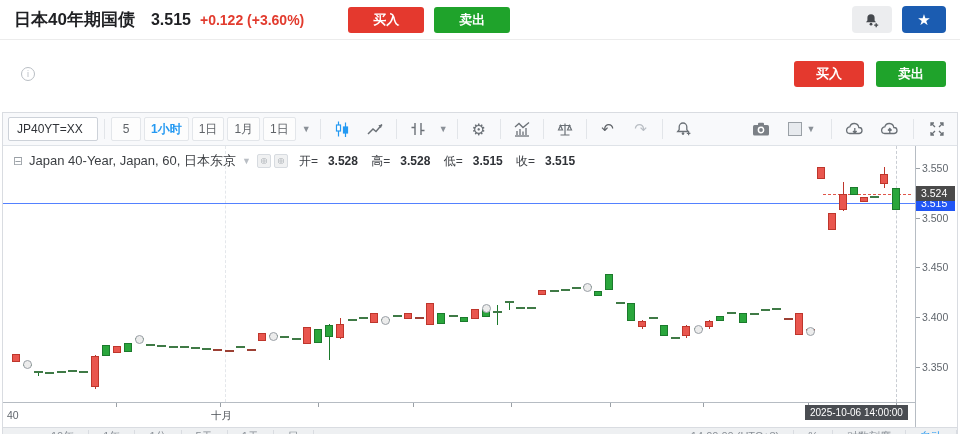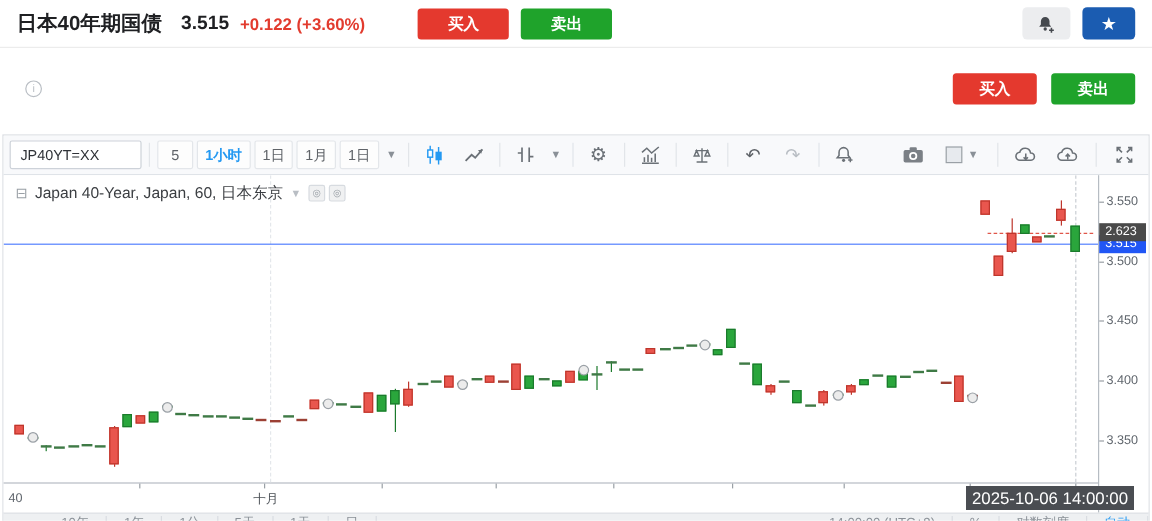--- a/index.html
+++ b/index.html
@@ -23,39 +23,39 @@
 
 .sub-header { display:flex; align-items:center; padding:21px 14px 17px 14px; }
 .sh-title { font-size:15px; font-weight:bold; color:#232526; }
 .info-icon { width:14px; height:14px; border:1px solid #b9bec4; border-radius:50%; color:#b9bec4; font-size:9px; line-height:12px; text-align:center; margin-left:7px; font-style:normal; }
 .sub-header .btn { width:70px; }
 .sub-header .btn-buy { margin-left:auto; }
 .sub-header .btn-sell { margin-left:12px; }
 
 .widget { margin:8px 2px 0 2px; border:1px solid #d9dce1; background:#fff; }
 .tv-toolbar { height:33px; background:#f8f9fb; border-bottom:1px solid #dfe3e8; display:flex; align-items:center; padding:0 5px; gap:3px; }
-.sym-box { width:110px; height:24px; background:#fff; border:1px solid #cdd2d9; border-radius:2px; font-size:12px; color:#2f3237; padding:0 8px; font-family:"Liberation Sans","DejaVu Sans",sans-serif; }
+.sym-box { width:90px; height:24px; background:#fff; border:1px solid #cdd2d9; border-radius:2px; font-size:12px; color:#2f3237; padding:0 8px; font-family:"Liberation Sans","DejaVu Sans",sans-serif; }
 .tb-btn { min-width:30px; height:24px; background:#fdfdfd; border:1px solid #e3e6ea; border-radius:2px; font-size:12px; color:#5f6368; display:flex; align-items:center; justify-content:center; cursor:pointer; padding:0 6px; }
 .tb-btn.active { color:#2499f2; font-weight:bold; }
 .tb-icon { width:30px; height:24px; display:flex; align-items:center; justify-content:center; cursor:pointer; color:#5f6368; font-size:15px; }
 .tb-sep { width:1px; height:20px; background:#e2e5e9; margin:0 3px; }
 .tb-caret { font-size:9px; color:#8a9097; cursor:pointer; padding:0 3px; }
 .tb-right { margin-left:auto; display:flex; align-items:center; gap:5px; }
 .undo { color:#5f6368; } .redo { color:#b9bec4; }
 
 .chart-body { position:relative; height:281px; background:#fff; }
 #plot { position:absolute; left:0; top:0; width:912px; height:256px; overflow:hidden; cursor:crosshair; }
 #price-axis { position:absolute; left:912px; top:0; width:40px; height:281px; border-left:1px solid #b6bcc3; font-size:10.5px; color:#60666d; cursor:ns-resize; }
 #x-axis { position:absolute; left:0; top:256px; width:912px; height:25px; border-top:1px solid #b6bcc3; font-size:10.5px; color:#60666d; cursor:ew-resize; }
 .ytick { position:absolute; left:6px; }
 .ytick-dash { position:absolute; left:0; width:4px; height:1px; background:#9aa0a6; }
 .price-label { position:absolute; left:0; width:100%; color:#fff; font-size:10.5px; padding:1.5px 0 1.5px 5px; }
 .xtick { position:absolute; top:0; width:1px; height:4px; background:#9aa0a6; }
 .xlabel { position:absolute; top:6px; }
-.ts-box { position:absolute; left:802px; top:2px; background:#4a4d52; color:#fff; font-size:14px; padding:2px 5px; white-space:nowrap; }
+.ts-box { position:absolute; left:802px; top:2px; background:#4a4d52; color:#fff; font-size:10px; padding:2px 5px; white-space:nowrap; }
 
 .vline { position:absolute; top:0; height:256px; width:0; border-left:1px dashed #c9cdd3; z-index:1; }
 .vline.faint { border-left-color:#e4e7eb; }
 .hline-last { position:absolute; left:0; width:912px; height:1px; background:#2962FF; opacity:.8; z-index:2; }
 .hline-prev { position:absolute; height:0; border-top:1px dashed #e0564a; z-index:2; }
 .candle { position:absolute; width:8px; z-index:3; }
 .candle.up { background:#2aa63c; border:1px solid #1b7a2c; }
 .candle.down { background:#e9564e; border:1px solid #be362c; }
 .wick { position:absolute; width:1px; z-index:3; }
 .dash-c { position:absolute; width:9px; height:2px; z-index:3; }
@@ -223,20 +223,26 @@
   </div>
 
   <div class="chart-body">
     <div id="plot">
       <div class="legend">
         <span class="legend-collapse">⊟</span>
         <span>Japan 40-Year, Japan, 60, 日本东京</span>
         <span class="legend-caret">▼</span>
         <span class="legend-mini">◎</span>
         <span class="legend-mini">◎</span>
+        <span class="ohlc">
+          <span><span>开=</span><b>3.528</b></span>
+          <span><span>高=</span><b>3.528</b></span>
+          <span><span>低=</span><b>3.515</b></span>
+          <span><span>收=</span><b>3.515</b></span>
+        </span>
       </div>
     <div class="vline faint" style="left: 222px;"></div>
         <div class="vline" style="left: 893px;"></div>
         <div class="hline-last" style="top: 56.8px;"></div>
         <div class="hline-prev" style="top: 47.8px; left: 820px; width: 88px;"></div>
         <div class="candle down" style="left: 9px; top: 207.9px; height: 8px;"></div>
         <div class="dash-c" style="left: 20px; top: 217.8px; background: rgb(63, 122, 70);"></div>
         <div class="wick" style="left: 35px; top: 224.8px; height: 5px; background: rgb(27, 122, 44);"></div>
         <div class="dash-c" style="left: 31px; top: 224.8px; background: rgb(63, 122, 70);"></div>
         <div class="dash-c" style="left: 42px; top: 225.8px; background: rgb(63, 122, 70);"></div>
@@ -343,21 +349,21 @@
         <div class="ytick-dash" style="top: 22px;"></div>
         <div class="ytick" style="top: 16px;">3.550</div>
         <div class="ytick-dash" style="top: 71.7px;"></div>
         <div class="ytick" style="top: 65.7px;">3.500</div>
         <div class="ytick-dash" style="top: 121.4px;"></div>
         <div class="ytick" style="top: 115.4px;">3.450</div>
         <div class="ytick-dash" style="top: 171.1px;"></div>
         <div class="ytick" style="top: 165.1px; text-align: right;">3.400</div>
         <div class="ytick-dash" style="top: 220.8px;"></div>
         <div class="ytick" style="top: 214.8px;">3.350</div>
-        <div class="price-label" style="top: 39.8px; background: rgb(74, 74, 74); z-index: 3;">2.623</div>
+        <div class="price-label" style="top: 39.8px; background: rgb(74, 74, 74); z-index: 3;">3.524</div>
         <div class="price-label" style="top: 49.8px; background: rgb(33, 86, 245); z-index: 2;">3.515</div>
       </div>
     <div id="x-axis">
         <div class="xtick" style="left: 113px;"></div>
         <div class="xtick" style="left: 217px;"></div>
         <div class="xtick" style="left: 315px;"></div>
         <div class="xtick" style="left: 410px;"></div>
         <div class="xtick" style="left: 508px;"></div>
         <div class="xtick" style="left: 607px;"></div>
         <div class="xtick" style="left: 700px;"></div>

